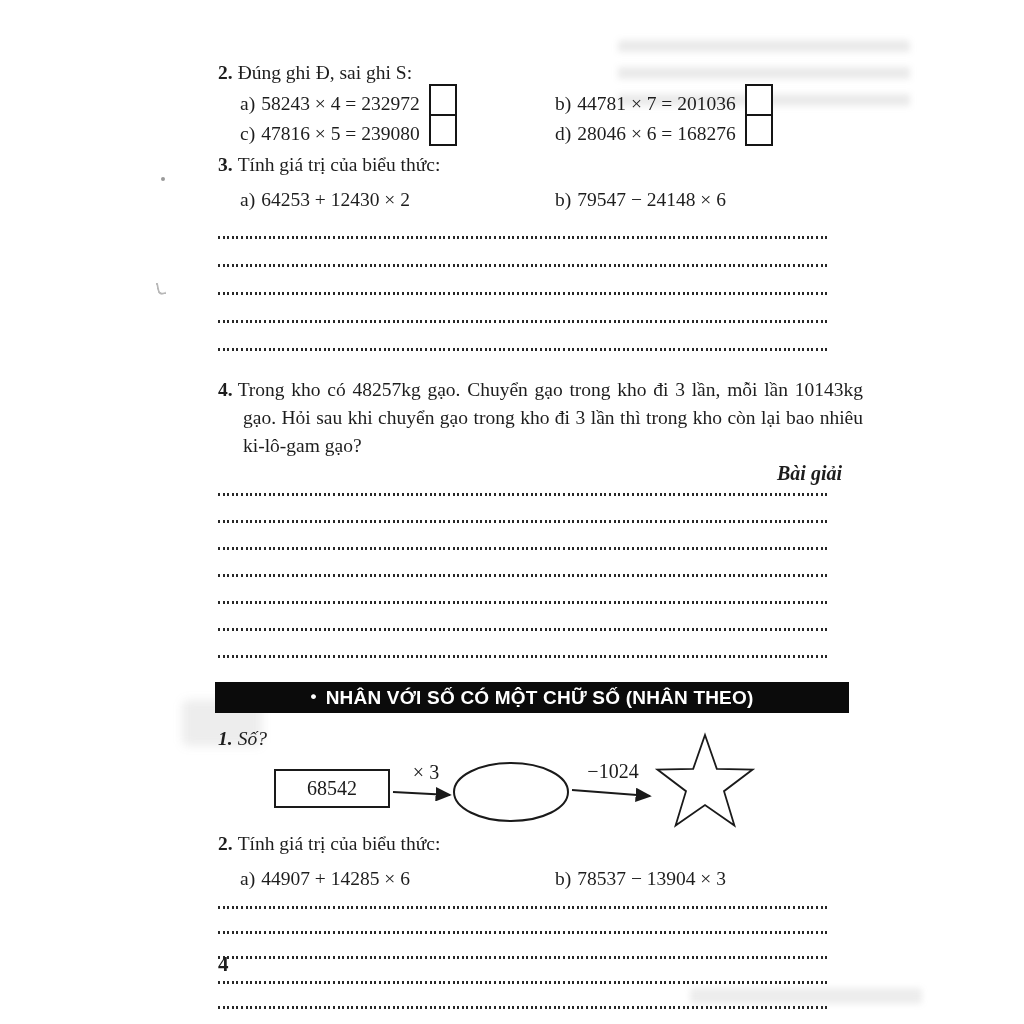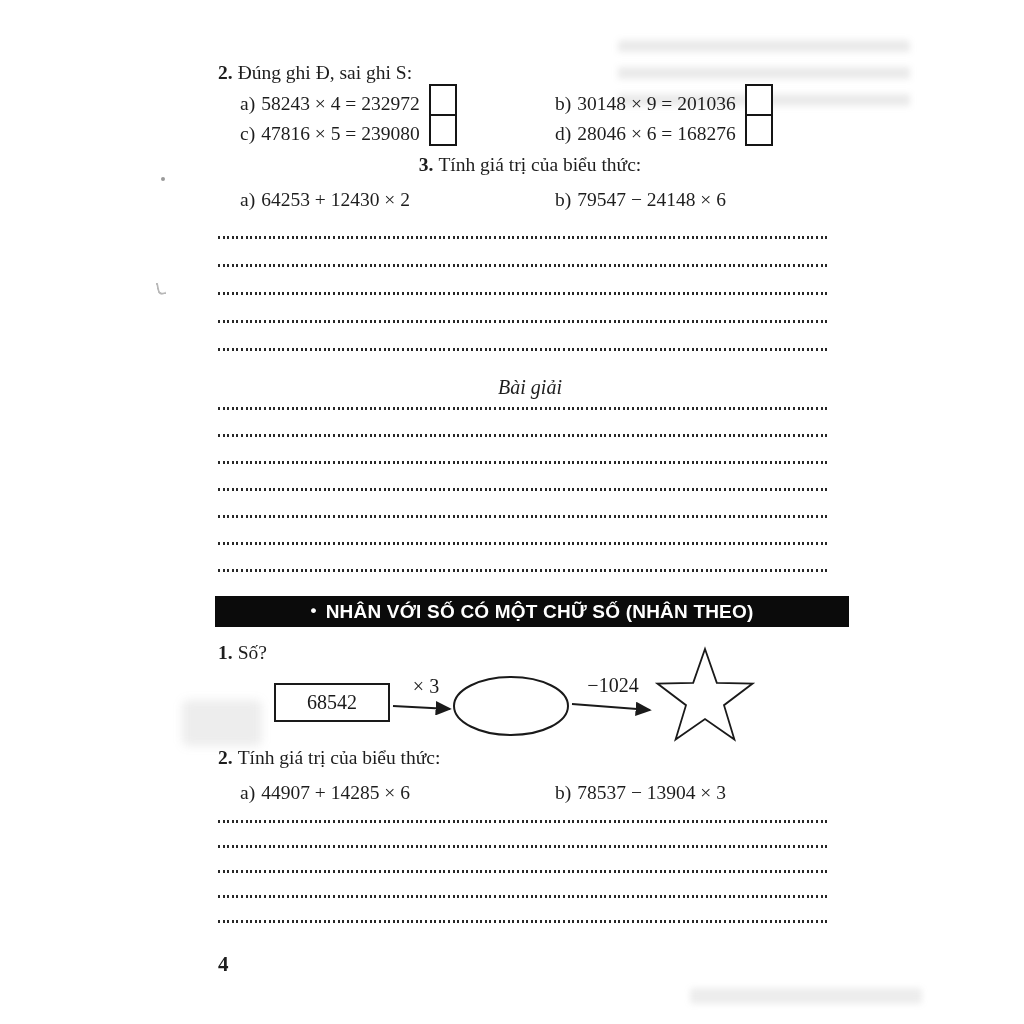--- a/index.html
+++ b/index.html
@@ -9,22 +9,22 @@
     font-family: "Liberation Serif", serif;
     color: #1d1d1d;
     position: relative;
     overflow: hidden;
   }
   .content { position: absolute; left: 218px; top: 12px; width: 624px; margin-top: 12px; }
 
   .ex-heading { font-size: 19.5px; line-height: 26px; }
   .exnum { font-weight: bold; margin-right: 5px; }
   .h-ex2  { margin-top: 36px; }
-  .h-ex3  { margin-top: 3px; text-align: center; }
-  .h-ex1  { margin-top: 13px; }
+  .h-ex3  { margin-top: 3px; }
+  .h-ex1  { margin-top: 13px; font-style: italic; }
   .h-ex2b { margin-top: -6px; font-family: Liberation Serif, serif; }
 
   .grid2 { display: grid; grid-template-columns: 337px 1fr; }
   .eq-grid  { margin-top: 3px; }
   .expr-grid { margin-top: 7px; }
   .eq-cell { height: 30px; display: flex; align-items: center; font-size: 19.5px; }
   .eq-cell.pl { padding-left: 22px; box-sizing: border-box; }
   .eq-label { margin-right: 6px; }
   .checkbox {
     width: 24px; height: 28px; flex: none;
@@ -39,21 +39,21 @@
     background-image: repeating-linear-gradient(to right, #282828 0 2px, transparent 2px 4.6px);
   }
   .dl-a { margin-top: 21px; }
   .dl-b { margin-top: 8px;  --gap: 24px; }
   .dl-c { margin-top: 12px; --gap: 22px; }
 
   .problem {
     margin: 12px 0 0 0; font-size: 19.5px; line-height: 28px;
     text-align: justify; padding-left: 25px; text-indent: -25px; width: 620px;
   }
-  .solution { margin-top: 2px; text-align: center; font-weight: normal; font-style: italic; font-size: 20px; }
+  .solution { margin-top: 2px; text-align: right; font-weight: bold; font-style: italic; font-size: 20px; }
 
   .banner {
     margin-top: 21px; margin-left: -3px; width: 634px; height: 31px;
     background: #0b0b0b; color: #ffffff;
     font-family: "Liberation Sans", sans-serif; font-weight: bold; font-size: 19px;
     display: flex; align-items: center; justify-content: center; gap: 9px;
     letter-spacing: 0.2px;
   }
   .banner-bullet { font-size: 17px; transform: translateY(-1px); }
 
@@ -95,21 +95,21 @@
   </div>
 
   <div class="grid2 eq-grid">
     <div class="eq-cell pl">
       <span class="eq-label">a)</span>
       <span class="eq-expr">58243 × 4 = 232972</span>
       <span class="checkbox"></span>
     </div>
     <div class="eq-cell">
       <span class="eq-label">b)</span>
-      <span class="eq-expr">30148 × 9 = 201036</span>
+      <span class="eq-expr">44781 × 7 = 201036</span>
       <span class="checkbox"></span>
     </div>
     <div class="eq-cell pl">
       <span class="eq-label">c)</span>
       <span class="eq-expr">47816 × 5 = 239080</span>
       <span class="checkbox"></span>
     </div>
     <div class="eq-cell">
       <span class="eq-label">d)</span>
       <span class="eq-expr">28046 × 6 = 168276</span>
@@ -131,20 +131,23 @@
     </div>
   </div>
   <div class="dotlines dl-a">
       <div class="dotline"></div>
       <div class="dotline"></div>
       <div class="dotline"></div>
       <div class="dotline"></div>
       <div class="dotline"></div>
     </div>
 
+  <p class="problem">
+    <span class="exnum">4.</span><span>Trong kho có 48257kg gạo. Chuyển gạo trong kho đi 3 lần, mỗi lần 10143kg gạo. Hỏi sau khi chuyển gạo trong kho đi 3 lần thì trong kho còn lại bao nhiêu ki-lô-gam gạo?</span>
+  </p>
   <div class="solution">Bài giải</div>
   <div class="dotlines dl-b">
       <div class="dotline"></div>
       <div class="dotline"></div>
       <div class="dotline"></div>
       <div class="dotline"></div>
       <div class="dotline"></div>
       <div class="dotline"></div>
       <div class="dotline"></div>
     </div>

